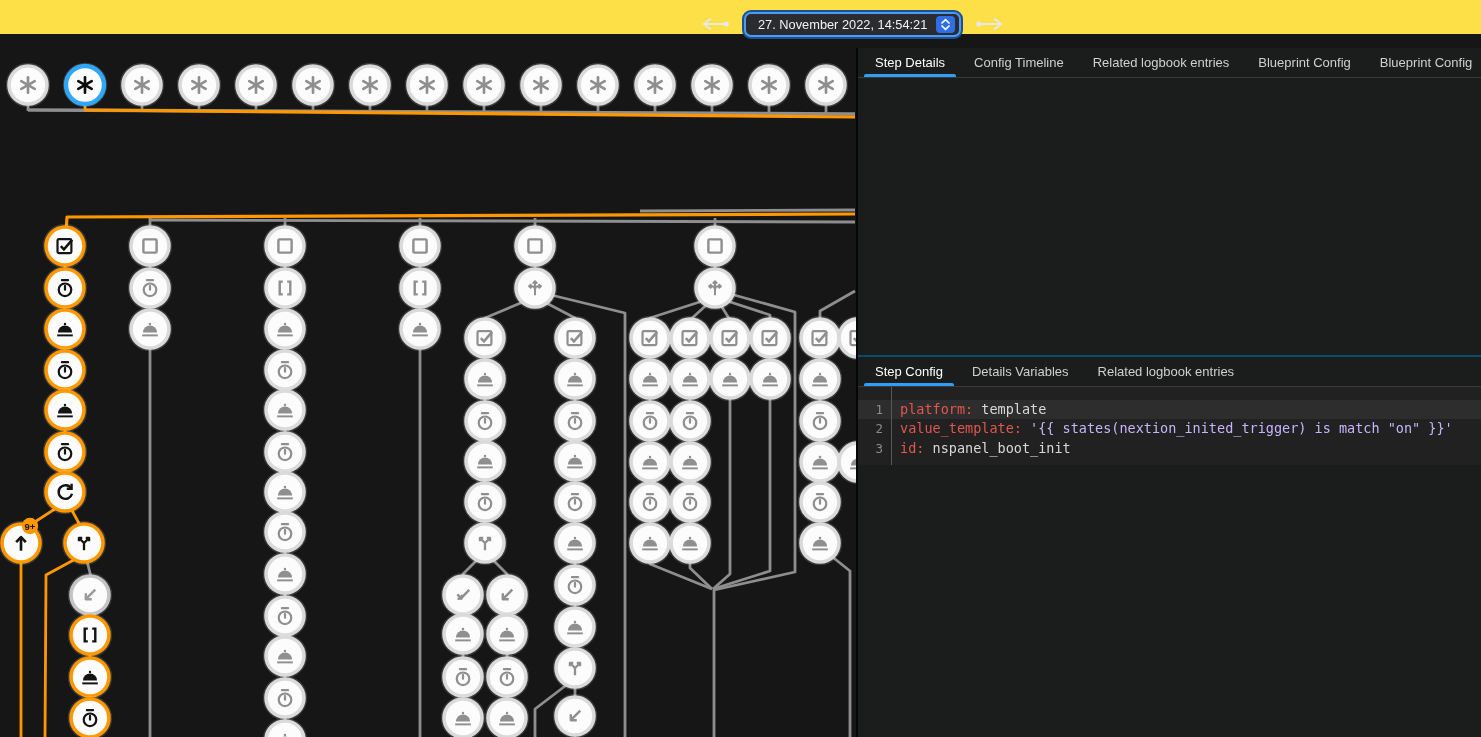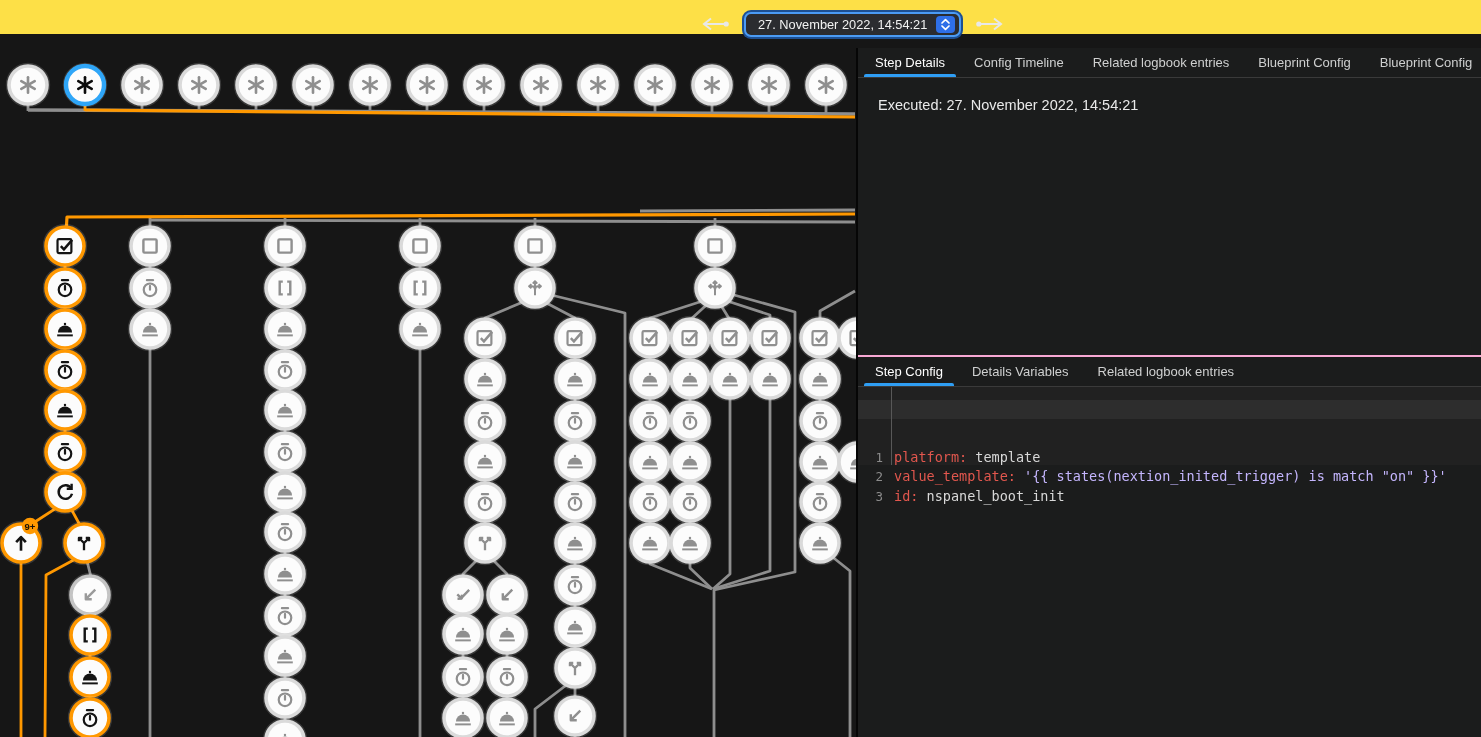--- a/index.html
+++ b/index.html
@@ -17,39 +17,39 @@
            display:flex;align-items:center;justify-content:center;}
 
   
   .graph-wrap{position:absolute;left:0;top:48px;width:856px;height:689px;background:#161616;}
   .graph-wrap svg{display:block;}
 
   
   .right-pane{position:absolute;left:856px;top:48px;width:625px;height:689px;background:#1b1c1c;
               border-left:2px solid #060606;box-sizing:border-box;}
   .panel-top{position:absolute;left:0;top:0;right:0;height:307px;}
-  .panel-bottom{position:absolute;left:0;top:307px;right:0;bottom:0;border-top:2px solid #f9a8d4;}
+  .panel-bottom{position:absolute;left:0;top:307px;right:0;bottom:0;border-top:2px solid #0c4a6e;}
 
   .tabbar{display:flex;align-items:stretch;height:29px;border-bottom:1px solid #3a3a3a;padding-left:6px;}
   .tab{display:flex;align-items:center;padding:0 11px;margin-right:7px;position:relative;
        color:#cfd0d0;font-size:13px;cursor:pointer;white-space:nowrap;}
   .tab.active{color:#ffffff;}
   .tab.active::after{content:"";position:absolute;left:0;right:0;bottom:0;height:3px;
        background:#2f9ef4;border-radius:2px 2px 0 0;}
 
   .executed{margin:19px 0 0 20px;color:#e9e9e9;font-size:14.5px;}
 
   
   .code{position:relative;background:#212121;padding:13px 0 7px 0;
         font-family:"DejaVu Sans Mono","Liberation Mono",monospace;font-size:13.5px;line-height:19.3px;}
   .code::before{content:"";position:absolute;left:33px;top:0;bottom:0;width:1px;background:#585858;}
   .code-line{display:flex;height:19.3px;align-items:baseline;}
   .code-line.active-line{background:#2d2d2d;}
   .gutter{flex:none;width:25px;text-align:right;padding-right:8px;color:#8c8c8c;font-size:12.5px;}
-  .line-content{padding-left:3px;white-space:pre;margin-top:48px;}
+  .line-content{padding-left:9px;white-space:pre;}
   .tok-key{color:#e2574e;}
   .tok-plain{color:#d8d8d8;}
   .tok-string{color:#c4b5fd;}
 </style>
 </head>
 <body>
 
 <div class="topbar">
   <div class="run-nav">
     <div class="nav-arrow">
@@ -733,21 +733,20 @@
         <div class="tab">
           <span>Related logbook entries</span>
         </div>
         <div class="tab">
           <span>Blueprint Config</span>
         </div>
         <div class="tab">
           <span>Blueprint Config</span>
         </div>
       </div>
-    <div class="executed">Executed: 27. November 2022, 14:54:21</div>
   </div>
 
   <div class="panel-bottom">
     <div class="tabbar" id="tabs-bottom">
         <div class="tab active">
           <span>Step Config</span>
         </div>
         <div class="tab">
           <span>Details Variables</span>
         </div>

